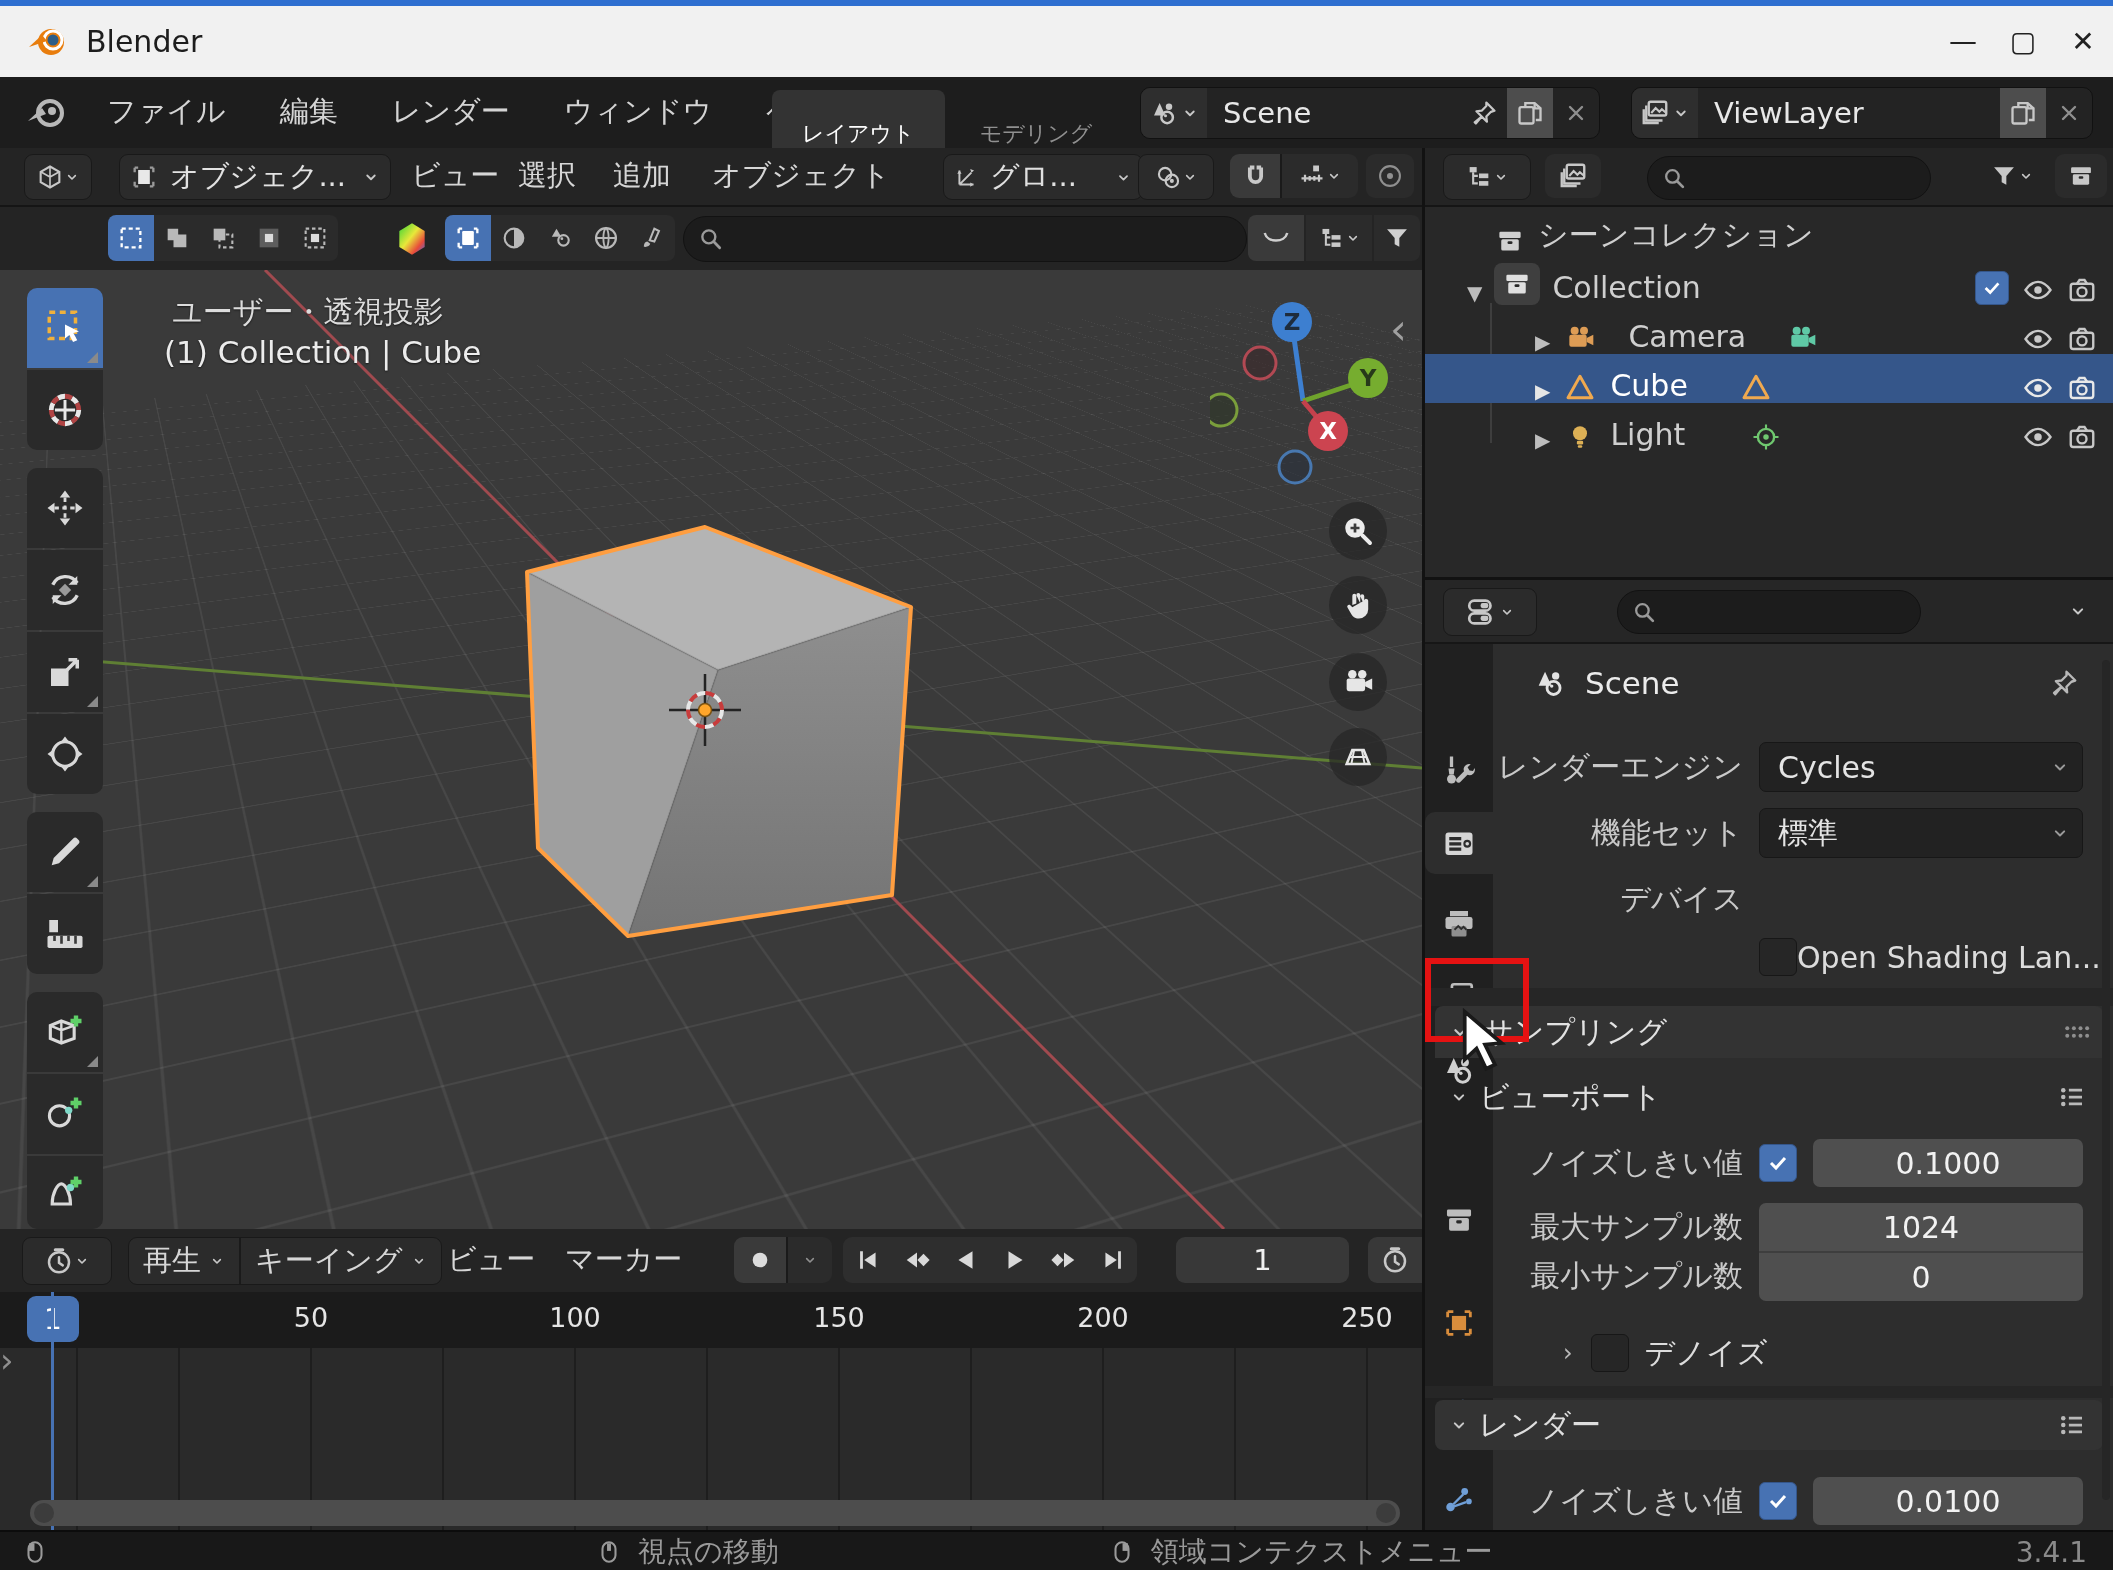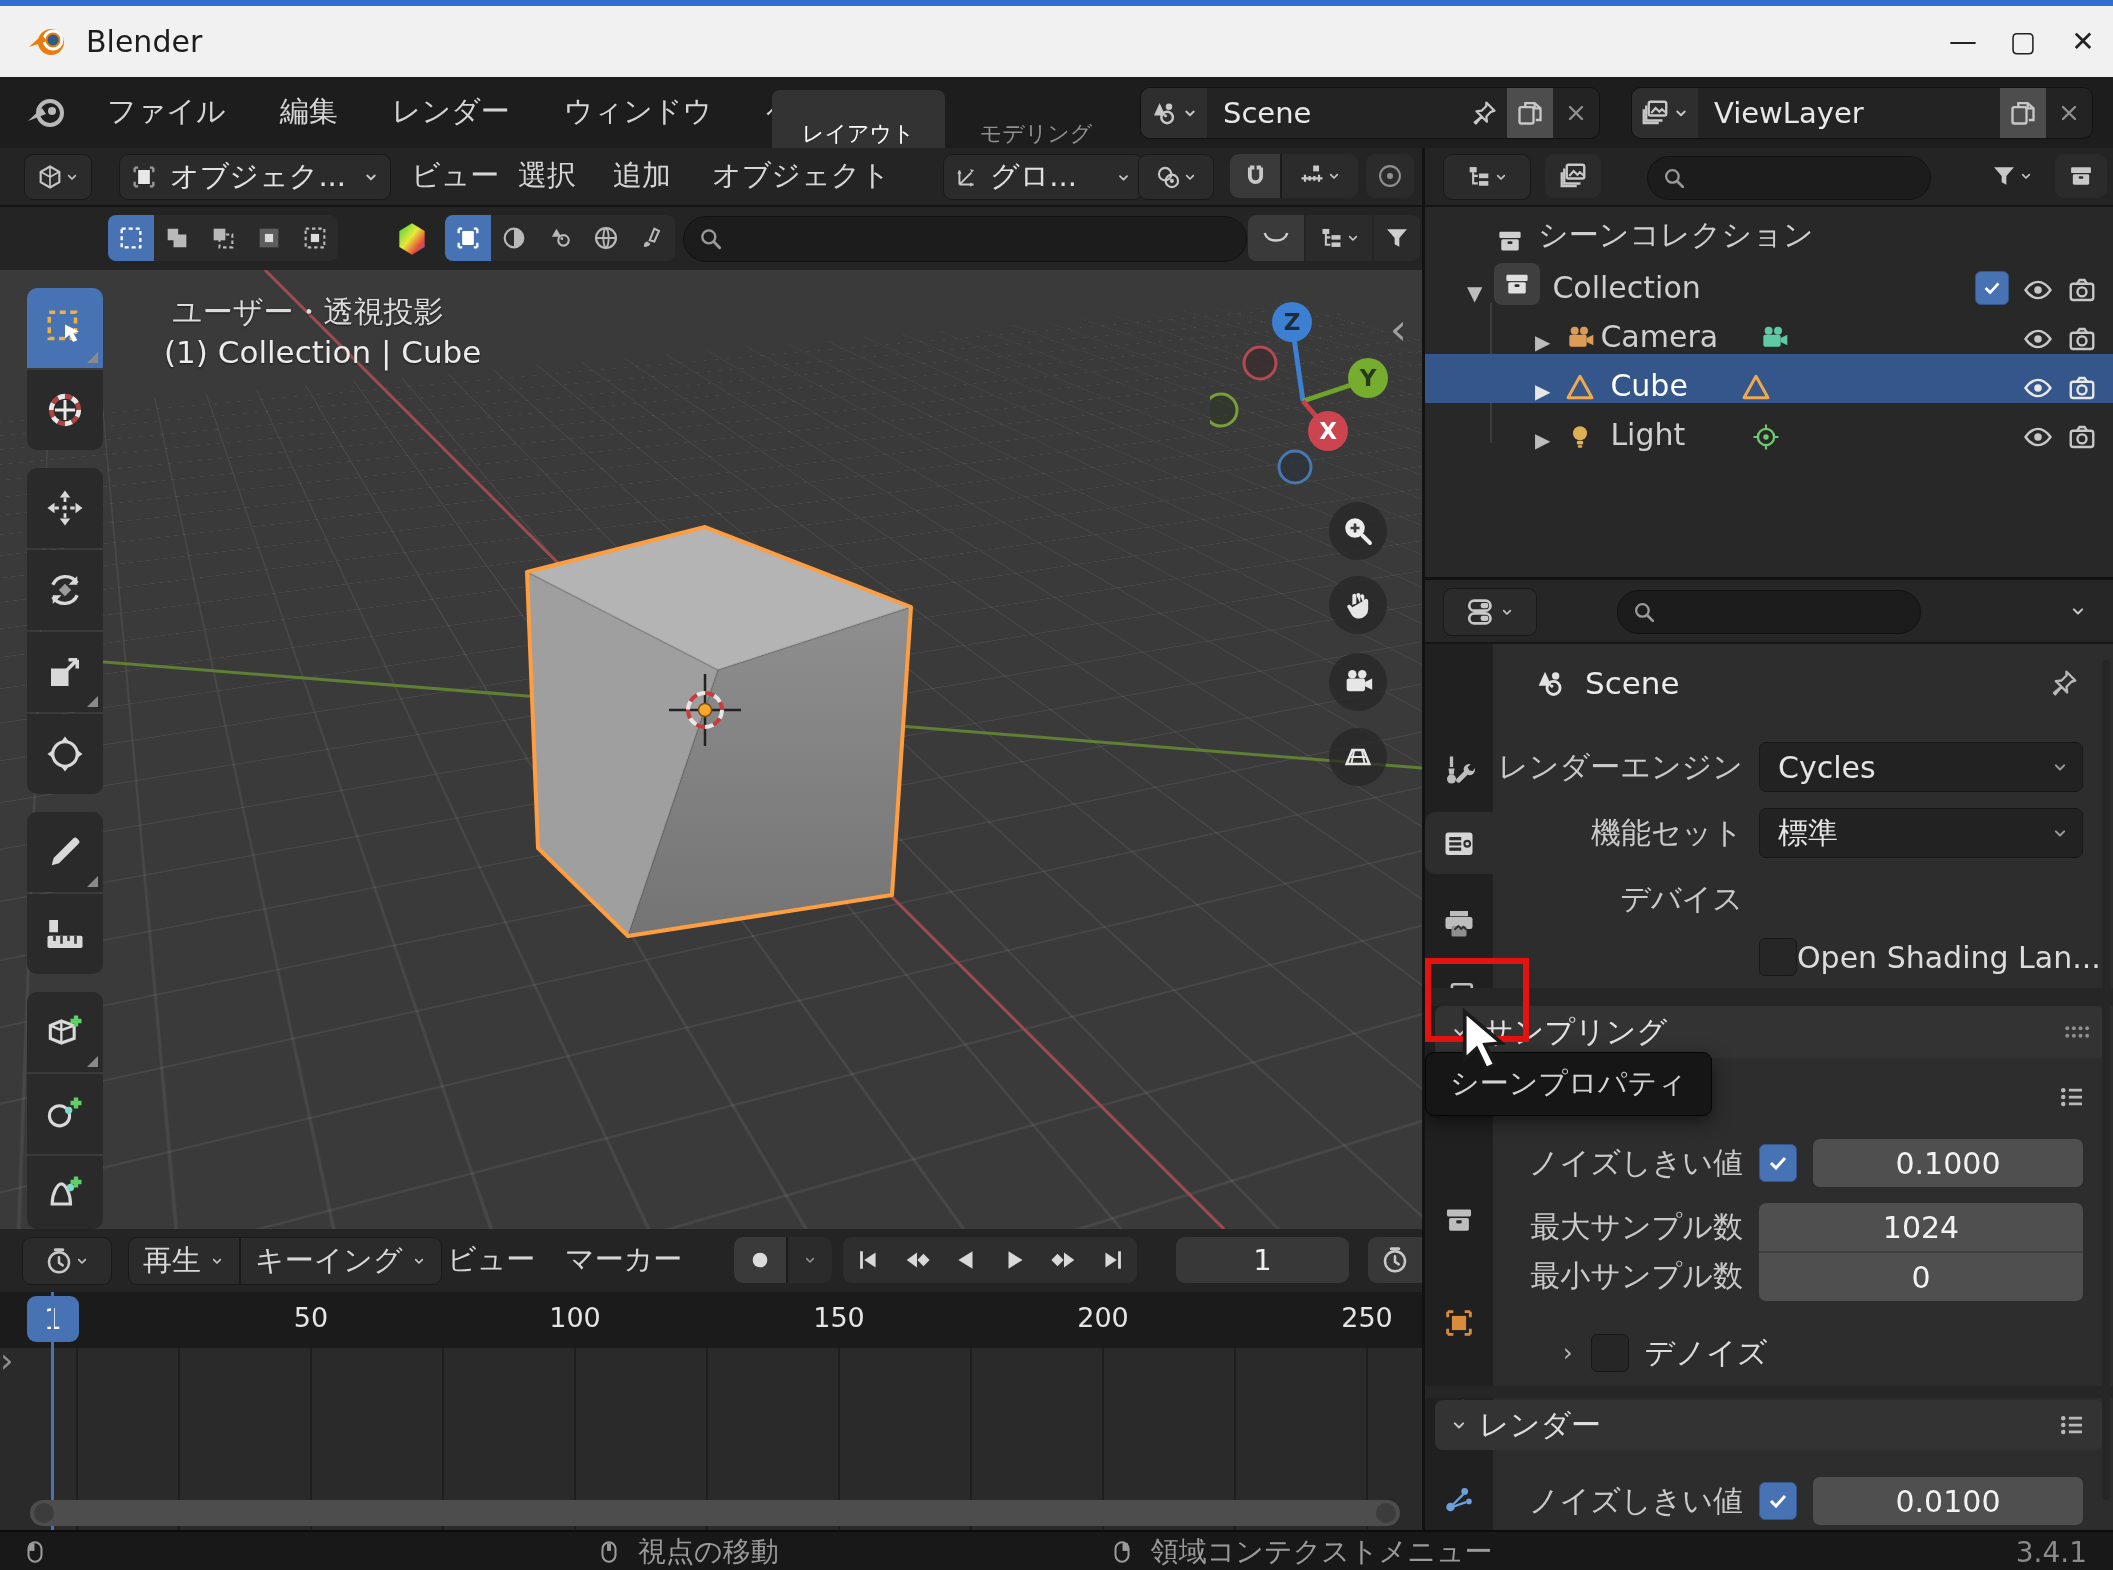--- a/index.html
+++ b/index.html
@@ -782,21 +782,21 @@
       <svg width="30" height="30" viewBox="0 0 24 24" style="margin-right:16px;color:#c8c8c8">
           <use href="#i-camtog"></use>
         </svg>
     </div>
 
     <div class="orow" style="top:157px">
       <span style="margin-left:110px;font-size:20px;color:#bdbdbd">▶</span>
       <svg width="32" height="32" viewBox="0 0 24 24" style="margin-left:14px;color:#dd9c55">
           <use href="#i-moviecam"></use>
         </svg>
-      <span style="margin-left:4px">Camera</span>
+      <span style="margin-left:32px">Camera</span>
       <svg width="32" height="32" viewBox="0 0 24 24" style="margin-left:40px;color:#5fc9a6">
           <use href="#i-moviecam"></use>
         </svg>
       <div style="flex:1"></div>
       <svg width="30" height="30" viewBox="0 0 24 24" style="margin:0 14px;color:#c8c8c8">
           <use href="#i-eye"></use>
         </svg>
       <svg width="30" height="30" viewBox="0 0 24 24" style="margin-right:16px;color:#c8c8c8">
           <use href="#i-camtog"></use>
         </svg>
@@ -1052,23 +1052,20 @@
     </div>
 
     <div style="position:absolute;right:3px;top:80px;width:8px;height:840px;background:#262626;border-radius:4px"></div>
 
     <div class="redbox" style="left:0;top:378px;width:92px;height:72px"></div>
 
     <svg class="ab" style="left:30px;top:428px;z-index:41" width="60" height="70" viewBox="0 0 30 38">
       <path d="M4 2l20 17-9 .8 5.4 11-4.8 2.2-5.2-11L4 28z" fill="#fff" stroke="#1a1a1a" stroke-width="2"></path>
     </svg>
 
-    <div class="tooltip" style="left:0;top:472px">
-      <span>シーンプロパティ</span>
-    </div>
   </div>
 
   <div class="ab statusbar">
     <svg width="26" height="30" viewBox="0 0 24 24" style="margin-left:22px;color:#9a9a9a">
         <use href="#i-mouse"></use>
         <path d="M6.5 4h5v7h-5z" fill="#9a9a9a"></path>
       </svg>
     <div style="width:548px"></div>
     <svg width="26" height="30" viewBox="0 0 24 24" style="color:#9a9a9a">
         <use href="#i-mouse"></use>

